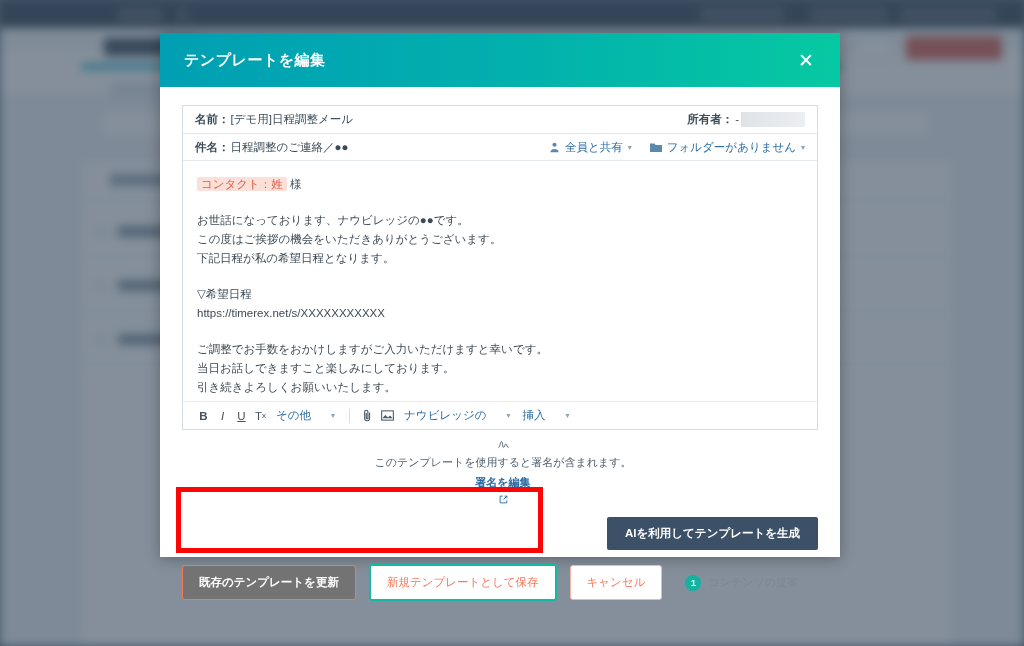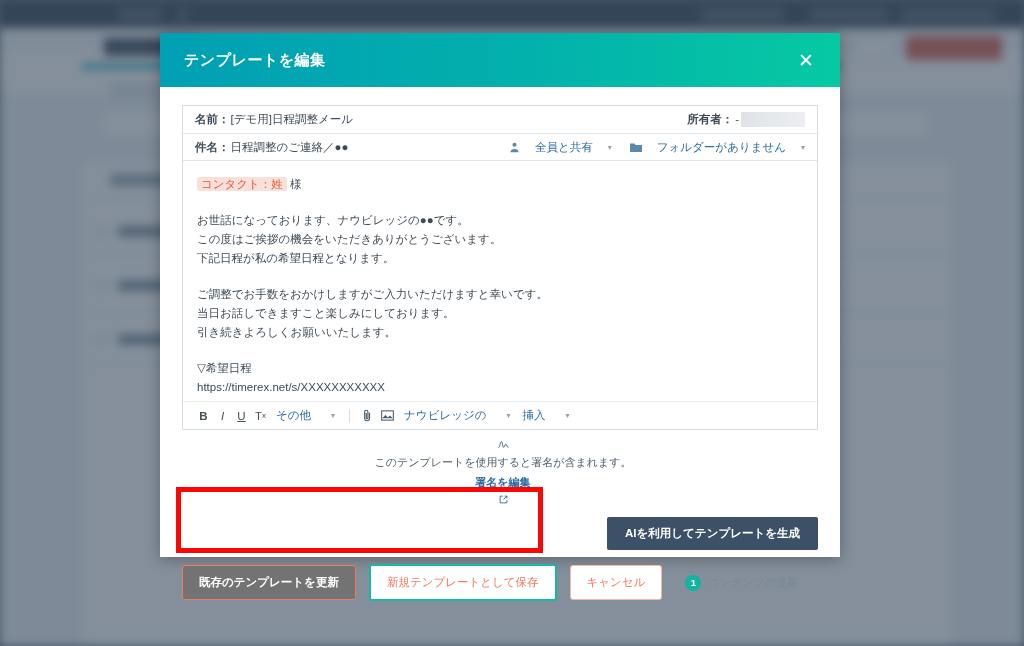--- a/index.html
+++ b/index.html
@@ -129,21 +129,21 @@
   .meta-spacer { flex: 1 1 auto; }
   #owner-group { display: flex; align-items: center; gap: 2px; }
   #owner-label { color: #3c4a57; font-weight: bold; font-size: 11.5px; }
   #owner-dash { color: #3c4a57; font-size: 11.5px; }
   #owner-redaction {
     width: 64px; height: 15px;
     background: linear-gradient(90deg,#dfe3e7,#eceef1);
     border-radius: 1px;
   }
   .meta-action {
-    display: flex; align-items: center; gap: 15px;
+    display: flex; align-items: center; gap: 5px;
     color: #2b6ca3; font-size: 11.5px; cursor: pointer; margin-left: 18px; justify-content: flex-end;
   }
   .meta-action .caret { color: #8fa3b4; font-size: 8px; }
   .ico { display: inline-flex; align-items: center; }
 
   #email-body {
     flex: 1 1 auto; padding: 14px 14px 6px 14px;
     font-size: 11.5px; color: #3e4a55; line-height: 19px;
     overflow: hidden;
   }
@@ -327,28 +327,28 @@
       <div id="email-body">
         <div>
           <span id="token">コンタクト：姓</span>
           <span>様</span>
         </div>
         <div id="body-p1">
           <div>お世話になっております、ナウビレッジの●●です。</div>
           <div>この度はご挨拶の機会をいただきありがとうございます。</div>
           <div>下記日程が私の希望日程となります。</div>
         </div>
+        <div id="body-p2">
+          <div>▽希望日程</div>
+          <div id="body-url">https://timerex.net/s/XXXXXXXXXXX</div>
+        </div>
         <div id="body-p3">
           <div>ご調整でお手数をおかけしますがご入力いただけますと幸いです。</div>
           <div>当日お話しできますこと楽しみにしております。</div>
           <div>引き続きよろしくお願いいたします。</div>
-        </div>
-        <div id="body-p2">
-          <div>▽希望日程</div>
-          <div id="body-url">https://timerex.net/s/XXXXXXXXXXX</div>
         </div>
       </div>
 
       <div id="toolbar">
         <button class="tb-btn" style="font-weight:bold;">B</button>
         <button class="tb-btn" style="font-style:italic;">I</button>
         <button class="tb-btn" style="text-decoration:underline;">U</button>
         <button class="tb-btn">
           <span>T</span>
             <span style="font-size:8px;vertical-align:sub;">x</span>

